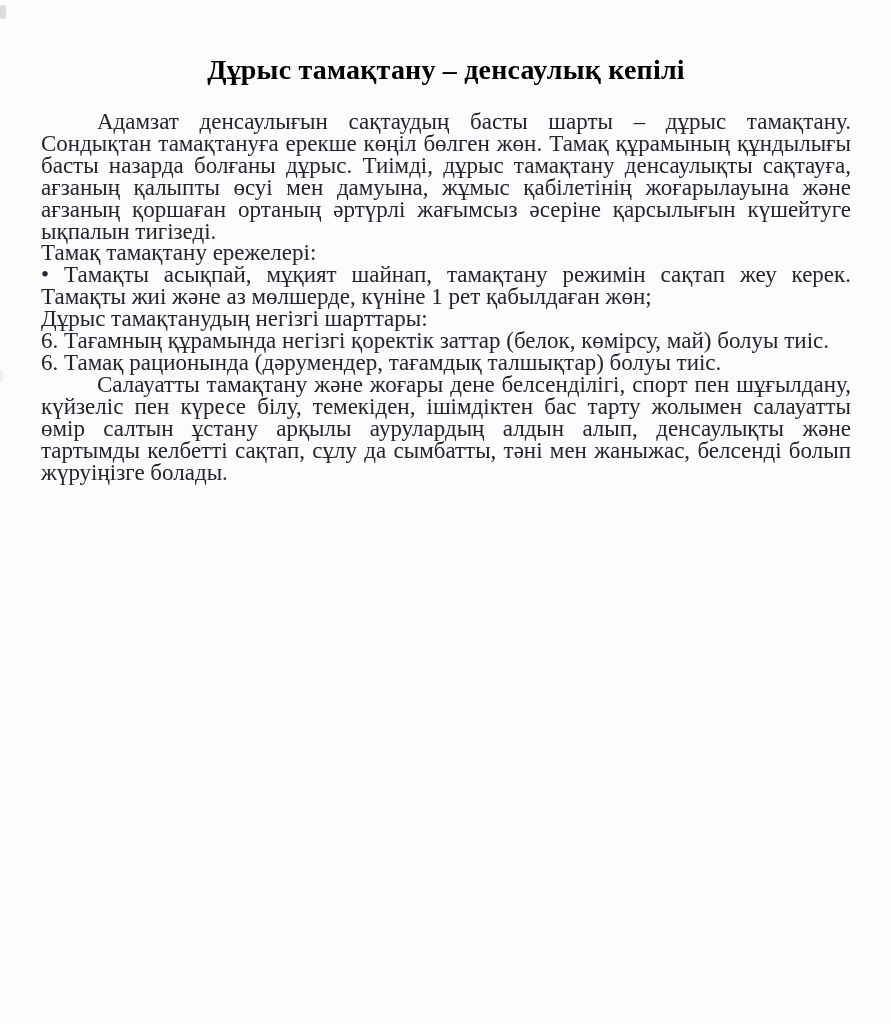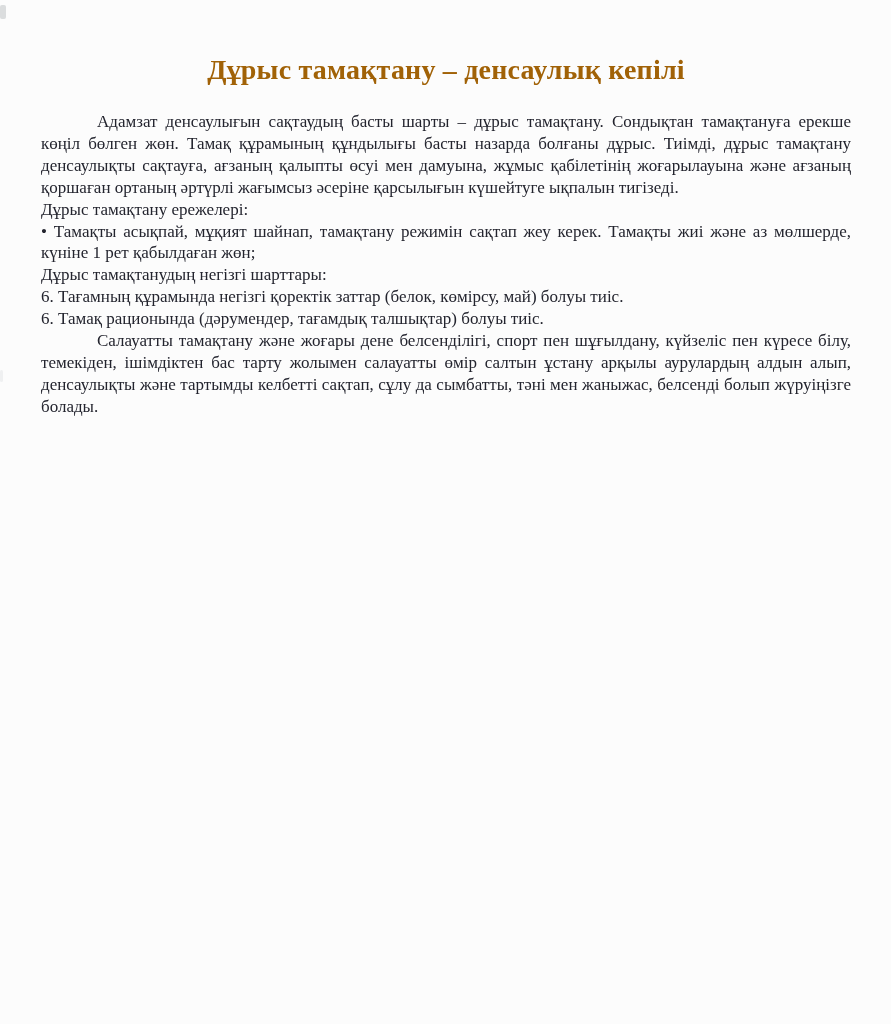--- a/index.html
+++ b/index.html
@@ -17,26 +17,26 @@
     font-family: "Liberation Serif", "DejaVu Serif", serif;
     color: #23242e;
     overflow: hidden;
   }
   .doc-title {
     margin: 0;
     text-align: center;
     font-size: 28px;
     line-height: 34px;
     font-weight: bold;
-    color: #a16207;
+    color: #000000;
     letter-spacing: 0.2px;
   }
   .doc-body {
     margin-top: 24px;
-    font-size: 17px;
+    font-size: 23px;
     line-height: 21.9px;
     text-align: justify;
     color: #23242e;
   }
   .para {
     margin: 0;
     padding: 0;
   }
   .para.indent {
     text-indent: 56px;
@@ -54,21 +54,21 @@
 <body>
 
 <div class="page">
 
   <h1 class="doc-title">Дұрыс тамақтану – денсаулық кепілі</h1>
 
   <div class="doc-body">
 
     <p class="para indent">Адамзат денсаулығын сақтаудың басты шарты – дұрыс тамақтану. Сондықтан тамақтануға ерекше көңіл бөлген жөн. Тамақ құрамының құндылығы басты назарда болғаны дұрыс. Тиімді, дұрыс тамақтану денсаулықты сақтауға, ағзаның қалыпты өсуі мен дамуына, жұмыс қабілетінің жоғарылауына және ағзаның қоршаған ортаның әртүрлі жағымсыз әсеріне қарсылығын күшейтуге ықпалын тигізеді.</p>
 
-    <p class="para">Дұрыс тамақтану ережелері:</p>
+    <p class="para">Тамақ тамақтану ережелері:</p>
 
 
     <p class="para">• Тамақты асықпай, мұқият шайнап, тамақтану режимін сақтап жеу керек. Тамақты жиі және аз мөлшерде, күніне 1 рет қабылдаған жөн;</p>
 
 
     <p class="para">Дұрыс тамақтанудың негізгі шарттары:</p>
 
     <p class="para">6. Тағамның құрамында негізгі қоректік заттар (белок, көмірсу, май) болуы тиіс.</p>
 
     <p class="para">6. Тамақ рационында (дәрумендер, тағамдық талшықтар) болуы тиіс.</p>

